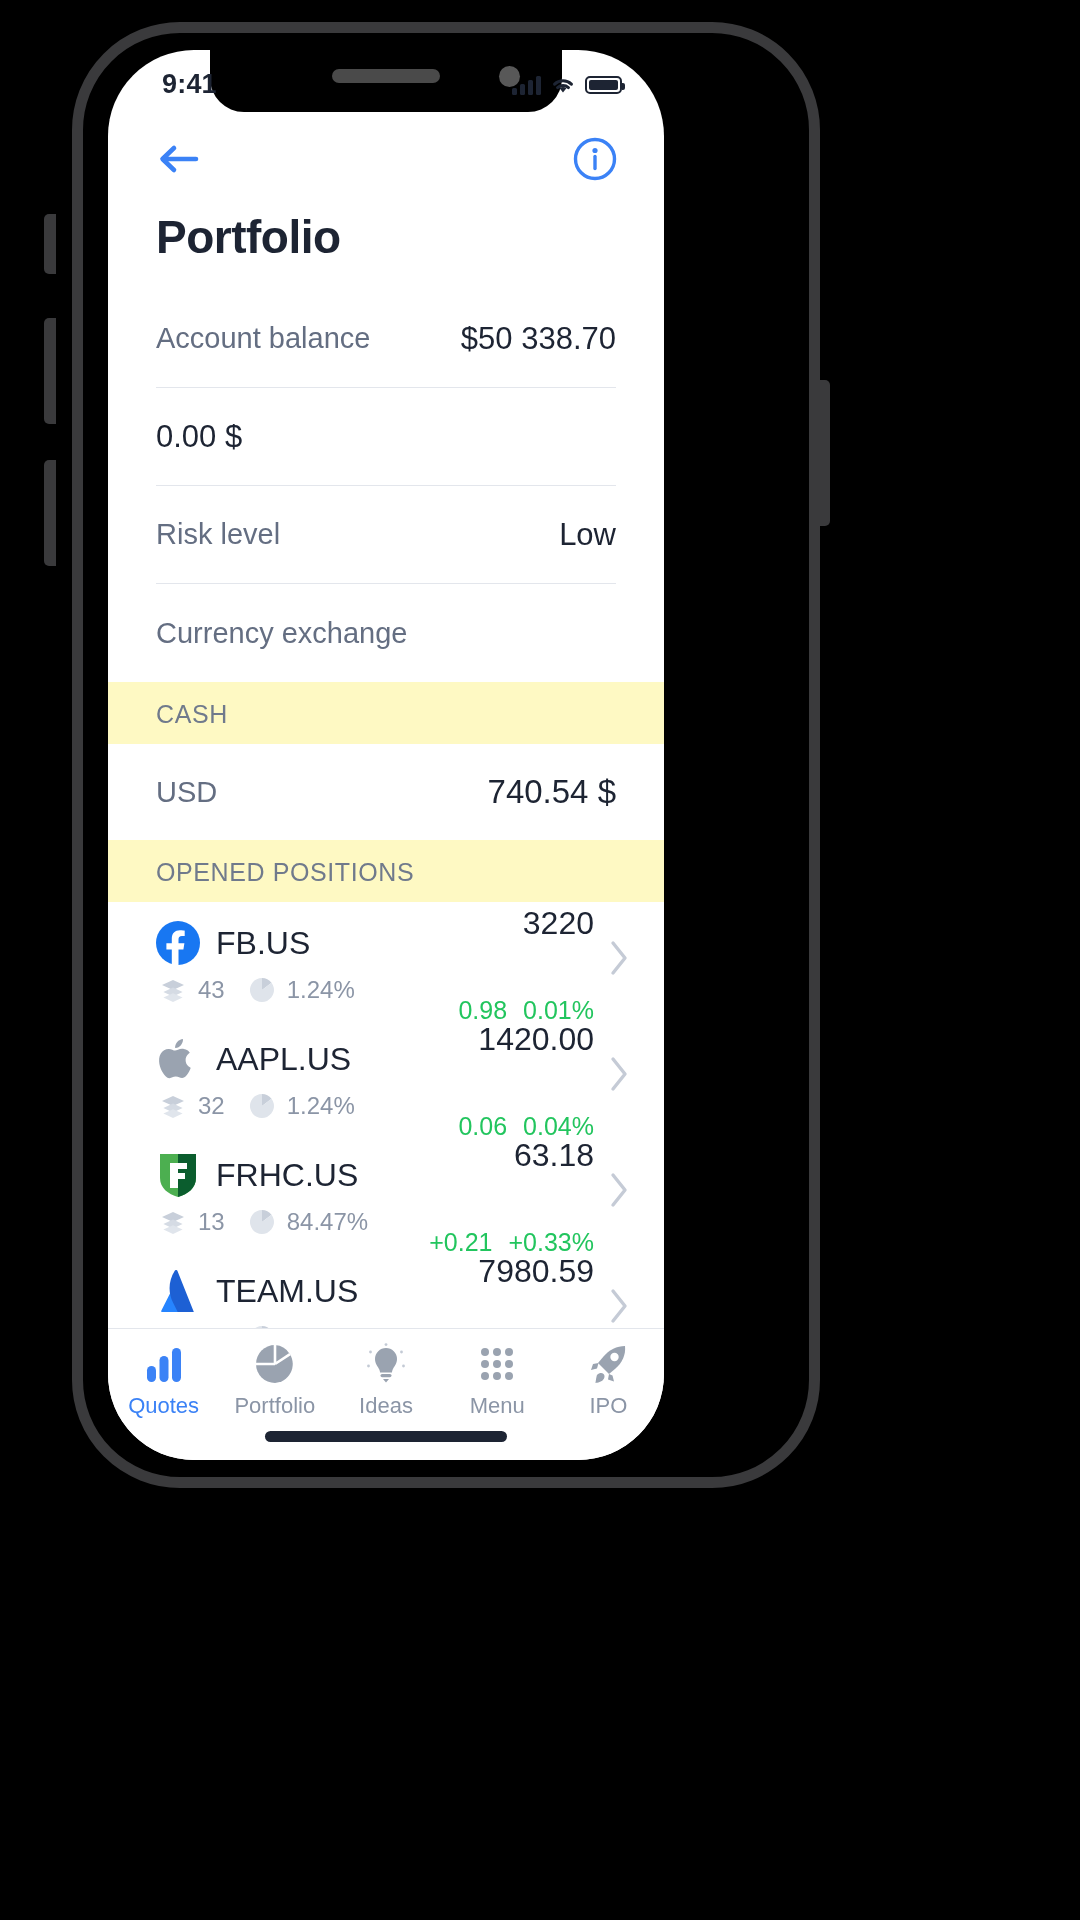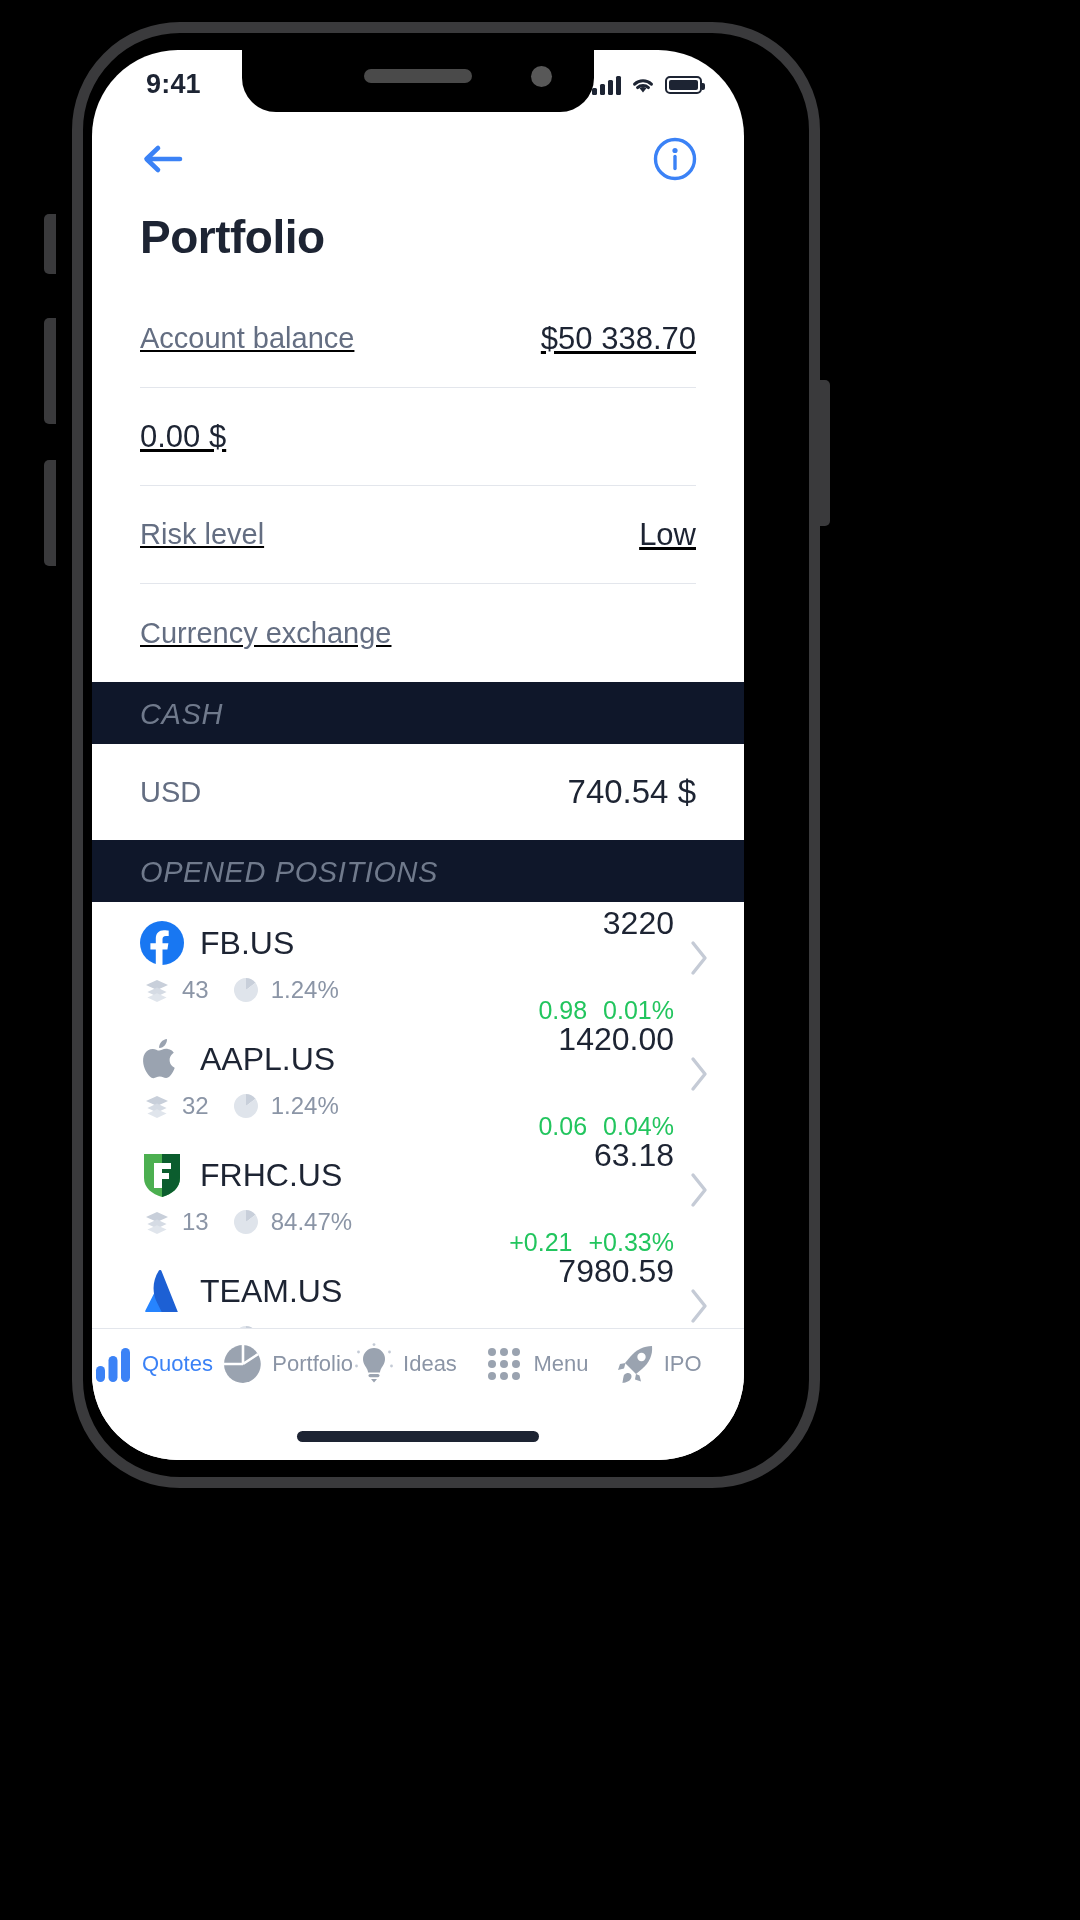--- a/index.html
+++ b/index.html
@@ -40,22 +40,22 @@
     border-radius: 4px;
   }
   .btn-mute  { left: 44px;  top: 214px; width: 12px; height: 60px; border-radius: 5px 0 0 5px;}
   .btn-vup   { left: 44px;  top: 318px; width: 12px; height: 106px; border-radius: 5px 0 0 5px;}
   .btn-vdn   { left: 44px;  top: 460px; width: 12px; height: 106px; border-radius: 5px 0 0 5px;}
   .btn-pwr   { left: 818px; top: 380px; width: 12px; height: 146px; border-radius: 0 5px 5px 0;}
 
   
   .screen {
     position: absolute;
-    left: 92px; top: 50px;
-    width: 652px; height: 1410px;
+    left: 108px; top: 50px;
+    width: 556px; height: 1410px;
     border-radius: 86px;
     background: #ffffff;
     overflow: hidden;
   }
 
   
   .notch {
     position: absolute;
     left: 50%; transform: translateX(-50%);
     top: 0;
@@ -137,39 +137,38 @@
     letter-spacing: -0.5px;
   }
 
   
   .info-list { padding: 0 0 0 0; }
   .info-row {
     display: flex; align-items: center; justify-content: space-between;
     height: 98px;
     margin: 0 48px;
     border-bottom: 1.6px solid #e3e6ec;
-    text-decoration: underline;
   }
   .info-row:last-child { border-bottom: none; }
   .info-label {
     font-size: 29px; color: #646e82; font-weight: 400;
   }
   .info-value {
     font-size: 31px; color: #1d2433; font-weight: 400;
   }
 
   
   .section-header {
-    background: #0f172a;
+    background: #fef9c3;
     padding: 20px 48px 18px 48px;
-    font-size: 29px;
+    font-size: 25px;
     color: #707a8c;
     letter-spacing: 0.6px;
     height: 62px;
-    display: flex; align-items: center; font-style: italic;
+    display: flex; align-items: center;
   }
 
   
   .cash-row {
     display: flex; align-items: center; justify-content: space-between;
     height: 96px;
     margin: 0 48px;
   }
   .cash-label { font-size: 29px; color: #646e82; }
   .cash-value { font-size: 33px; color: #1d2433; }
@@ -225,21 +224,21 @@
     width: 100%;
     height: 132px;
     background: #ffffff;
     border-top: 1.6px solid #e3e6ec;
     display: flex; align-items: flex-start;
     padding-top: 14px;
     z-index: 30;
   }
   .tab {
     flex: 1;
-    display: flex; flex-direction: row; align-items: center;
+    display: flex; flex-direction: column; align-items: center;
     gap: 8px;
     cursor: pointer;
   }
   .tab-icon { height: 42px; display:flex; align-items:center; justify-content:center; }
   .tab-label { font-size: 22px; color: #8b95a6; }
   .tab.active .tab-label { color: #3b82f6; }
 
   .home-indicator {
     position: absolute;
     left: 50%; transform: translateX(-50%);

